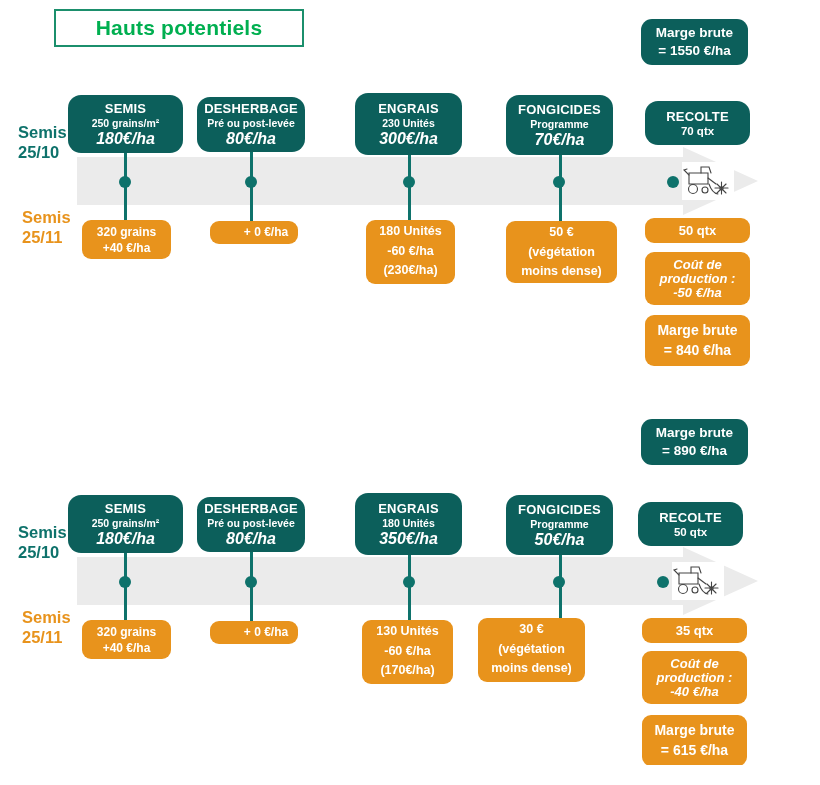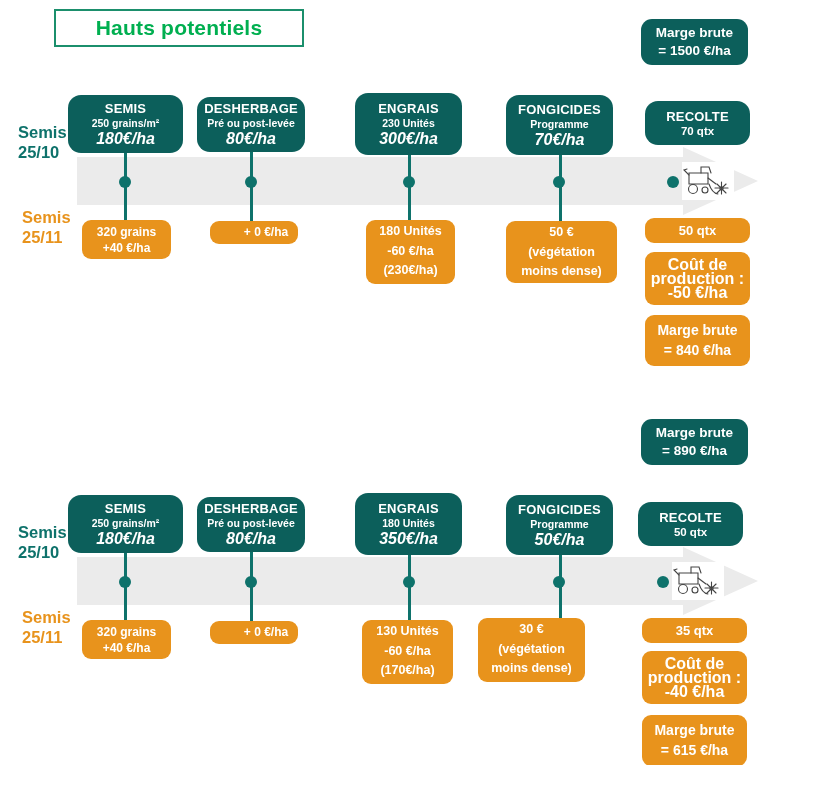--- a/index.html
+++ b/index.html
@@ -33,39 +33,39 @@
   .st-s{font-size:10.5px;}
   .st-s2{font-size:11.5px;}
   .st-i{font-size:16px;font-style:italic;}
 
   .obox{position:absolute;background:#E8931C;color:#fff;border-radius:9px;
         text-align:center;font-weight:bold;box-sizing:border-box;}
   .o2{font-size:12px;line-height:16px;padding-top:4px;}
   .o1{font-size:12px;line-height:23px;padding-left:24px;}
   .o3{font-size:12.5px;line-height:19.5px;padding-top:2px;}
   .oq{font-size:13px;line-height:25px;}
-  .ocost{font-size:16px;line-height:14px;padding-top:6px;}
+  .ocost{font-size:13px;line-height:14px;padding-top:6px;font-style:italic;}
   .omarge{font-size:14px;line-height:20px;padding-top:5px;}
 
   .harvester{position:absolute;left:682px;top:162px;width:52px;height:38px;background:#fff;}
 </style>
 </head>
 <body>
 
 <div id="canvas">
 
   <div class="panel" style="top:0px">
 
     <div class="title-box">
       <span>Hauts potentiels</span>
     </div>
 
     <div class="tealbox marge-top">
       <div>Marge brute</div>
-      <div>= 1500 €/ha</div>
+      <div>= 1550 €/ha</div>
     </div>
 
     <div class="lbl lbl-teal">
       <div>Semis</div>
       <div>25/10</div>
     </div>
     <div class="lbl lbl-orange">
       <div>Semis</div>
       <div>25/11</div>
     </div>

